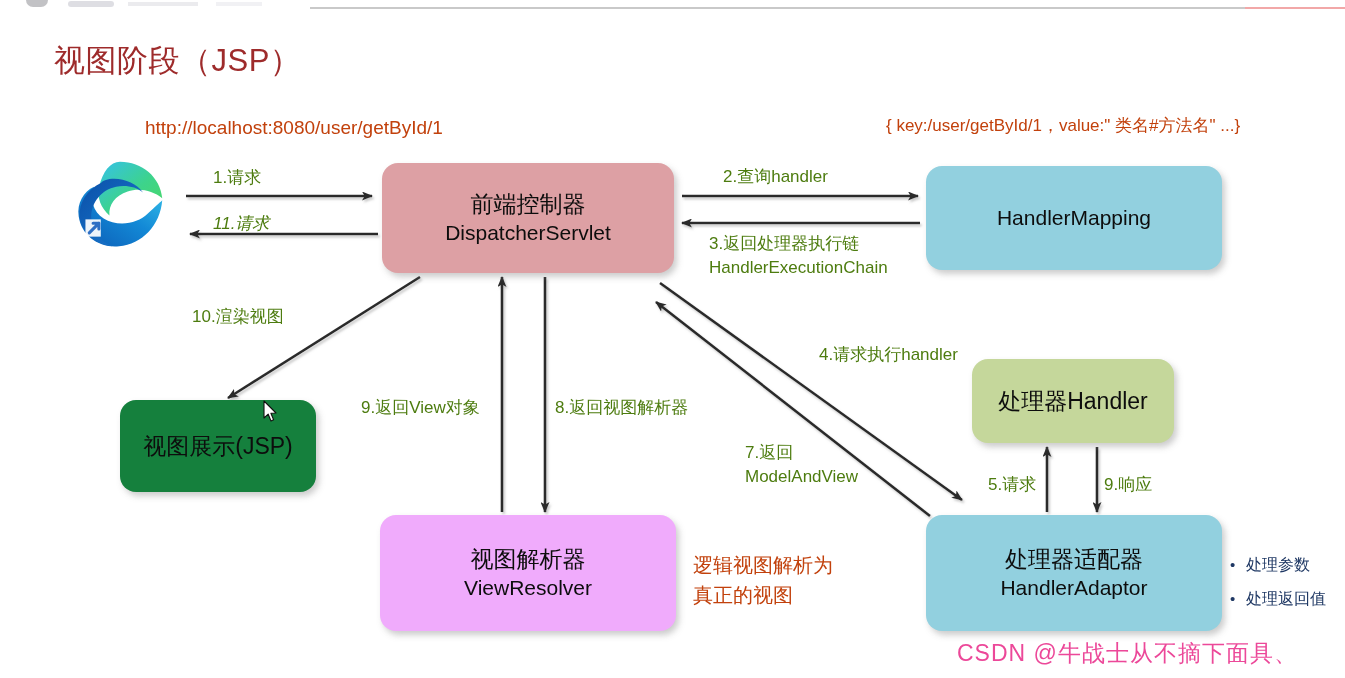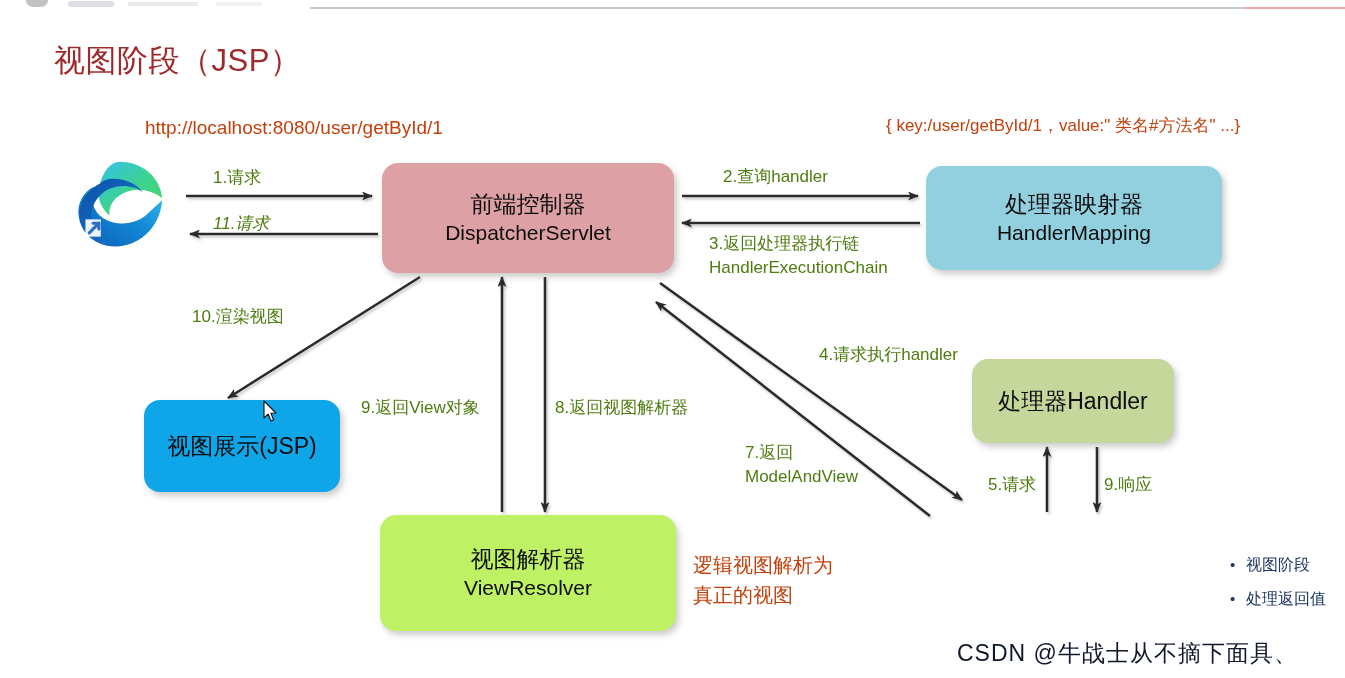--- a/index.html
+++ b/index.html
@@ -125,30 +125,29 @@
   #box-dispatcher {
     left: 382px; top: 163px; width: 292px; height: 110px;
     background: #DDA0A4;
   }
   #box-handlermapping {
     left: 926px; top: 166px; width: 296px; height: 104px;
     background: #92D0DF;
   }
   #box-viewjsp {
     left: 120px; top: 400px; width: 196px; height: 92px;
-    background: #0ea5e9;
-    margin-left: 24px;
+    background: #15803d;
   }
   #box-handler {
     left: 972px; top: 359px; width: 202px; height: 84px;
     background: #C5D79B;
   }
   #box-viewresolver {
     left: 380px; top: 515px; width: 296px; height: 116px;
-    background: #bef264;
+    background: #f0abfc;
   }
   #box-handleradaptor {
     left: 926px; top: 515px; width: 296px; height: 116px;
     background: #92D0DF;
   }
 
   
   .alabel {
     position: absolute;
     color: #4d7c0f;
@@ -183,21 +182,21 @@
   }
   
   #cursor {
     position: absolute; left: 263px; top: 400px;
     width: 16px; height: 24px;
   }
   
   #watermark {
     position: absolute; left: 957px; top: 638px;
     font-size: 23px;
-    color: #0f172a;
+    color: #ec4899;
     white-space: nowrap;
     letter-spacing: 1px;
   }
 </style>
 </head>
 <body>
 
 <div id="stage">
 
   <div class="topbar">
@@ -209,21 +208,21 @@
     <div class="topbar-rule-accent"></div>
   </div>
 
   <div class="slide-title">视图阶段（JSP）</div>
 
   <div class="annot annot-url">http://localhost:8080/user/getById/1</div>
   <div class="annot annot-kv">{ key:/user/getById/1，value:" 类名#方法名" ...}</div>
   <div class="annot annot-viewresolve">逻辑视图解析为 真正的视图</div>
 
   <div class="bullets">
-    <div>视图阶段</div>
+    <div>处理参数</div>
     <div>处理返回值</div>
   </div>
 
   <svg id="arrows" viewBox="0 0 1345 678">
     <defs>
       <marker id="ah" markerWidth="11" markerHeight="9" refX="10" refY="4.5" orient="auto" markerUnits="userSpaceOnUse">
         <path d="M0,0 L11,4.5 L0,9 L2.6,4.5 z" fill="#2b2b2b"></path>
       </marker>
       <filter id="shd" x="-30%" y="-30%" width="170%" height="170%">
         <feDropShadow dx="1.6" dy="2.2" stdDeviation="1.2" flood-color="#9a9a9a" flood-opacity="0.55"></feDropShadow>
@@ -273,37 +272,40 @@
   </div>
   <div class="alabel" id="lbl5">5.请求</div>
   <div class="alabel" id="lbl6">9.响应</div>
 
   <div class="box" id="box-dispatcher">
     <div class="cn">前端控制器</div>
     <div class="en">DispatcherServlet</div>
   </div>
 
   <div class="box" id="box-handlermapping">
-    <div class="cn">处理器映射器</div>
     <div class="en">HandlerMapping</div>
   </div>
 
   <div class="box single" id="box-viewjsp">
     <div class="cn">视图展示(JSP)</div>
   </div>
 
   <div class="box single" id="box-handler">
     <div class="cn">处理器Handler</div>
   </div>
 
   <div class="box" id="box-viewresolver">
     <div class="cn">视图解析器</div>
     <div class="en">ViewResolver</div>
   </div>
 
+  <div class="box" id="box-handleradaptor">
+    <div class="cn">处理器适配器</div>
+    <div class="en">HandlerAdaptor</div>
+  </div>
 
   <svg id="edge-logo" viewBox="0 0 100 100">
     <defs>
       <linearGradient id="eg1" x1="0" y1="1" x2="1" y2="0">
         <stop offset="0%" stop-color="#0B5BB5"></stop>
         <stop offset="55%" stop-color="#1389D6"></stop>
         <stop offset="100%" stop-color="#35C1EA"></stop>
       </linearGradient>
       <linearGradient id="eg2" x1="0" y1="0" x2="1" y2="1">
         <stop offset="0%" stop-color="#35C1EA"></stop>

